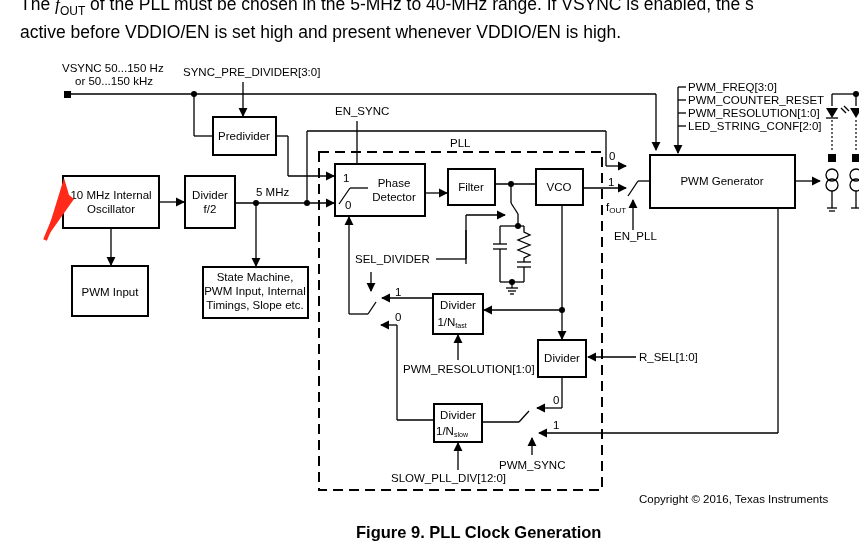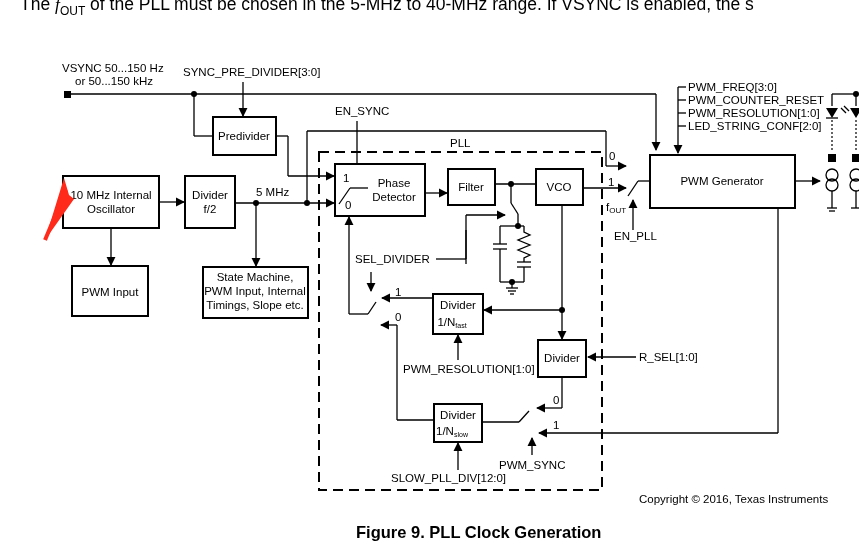--- a/index.html
+++ b/index.html
@@ -9,20 +9,21 @@
   .lbl { font-family:"Liberation Sans", sans-serif; font-size:11.5px; fill:#000; }
   .blk { fill:#fff; stroke:#000; stroke-width:2; }
   .w { stroke:#000; stroke-width:1.3; fill:none; }
   .caption { font-family:"Liberation Sans", sans-serif; font-weight:bold; font-size:16.5px; fill:#000; }
 </style>
 </head>
 <body>
 
 <div class="intro">
   <div><span>The </span><i style="font-family:'Liberation Serif',serif;">f</i><sub style="font-size:12px">OUT</sub><span> of the PLL must be chosen in the 5-MHz to 40-MHz range. If VSYNC is enabled, the s</span></div>
+  <div>active before VDDIO/EN is set high and present whenever VDDIO/EN is high.</div>
 </div>
 
 <svg width="859" height="557" viewBox="0 0 859 557">
   <defs>
     <marker id="ah" viewBox="0 0 10 10" refX="9" refY="5" markerWidth="7" markerHeight="7" orient="auto-start-reverse">
       <path d="M0,0 L10,5 L0,10 z" fill="#000"></path>
     </marker>
   </defs>
 
   <rect x="319" y="152" width="283" height="338" fill="none" stroke="#000" stroke-width="2" stroke-dasharray="10,6"></rect>

